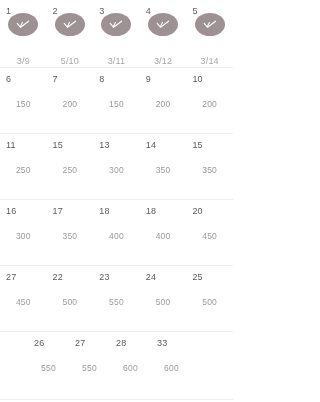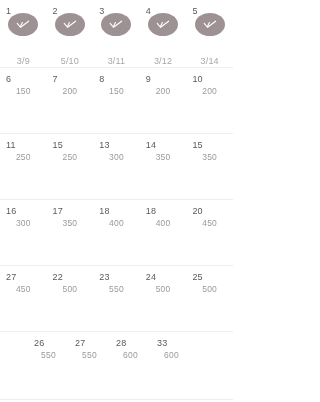--- a/index.html
+++ b/index.html
@@ -87,21 +87,21 @@
 
   .value-label {
     margin-top: 28px;
     font-size: 8.5px;
     color: #9a9a9a;
     line-height: 10px;
     letter-spacing: 0.2px;
   }
 
   .cal-cell.no-marker .value-label {
-    margin-top: 18px;
+    margin-top: 31px;
   }
 </style>
 </head>
 <body>
 
 <div id="calendar-grid">
 
   <div class="cal-row row-first">
 
     <div class="cal-cell has-marker">

